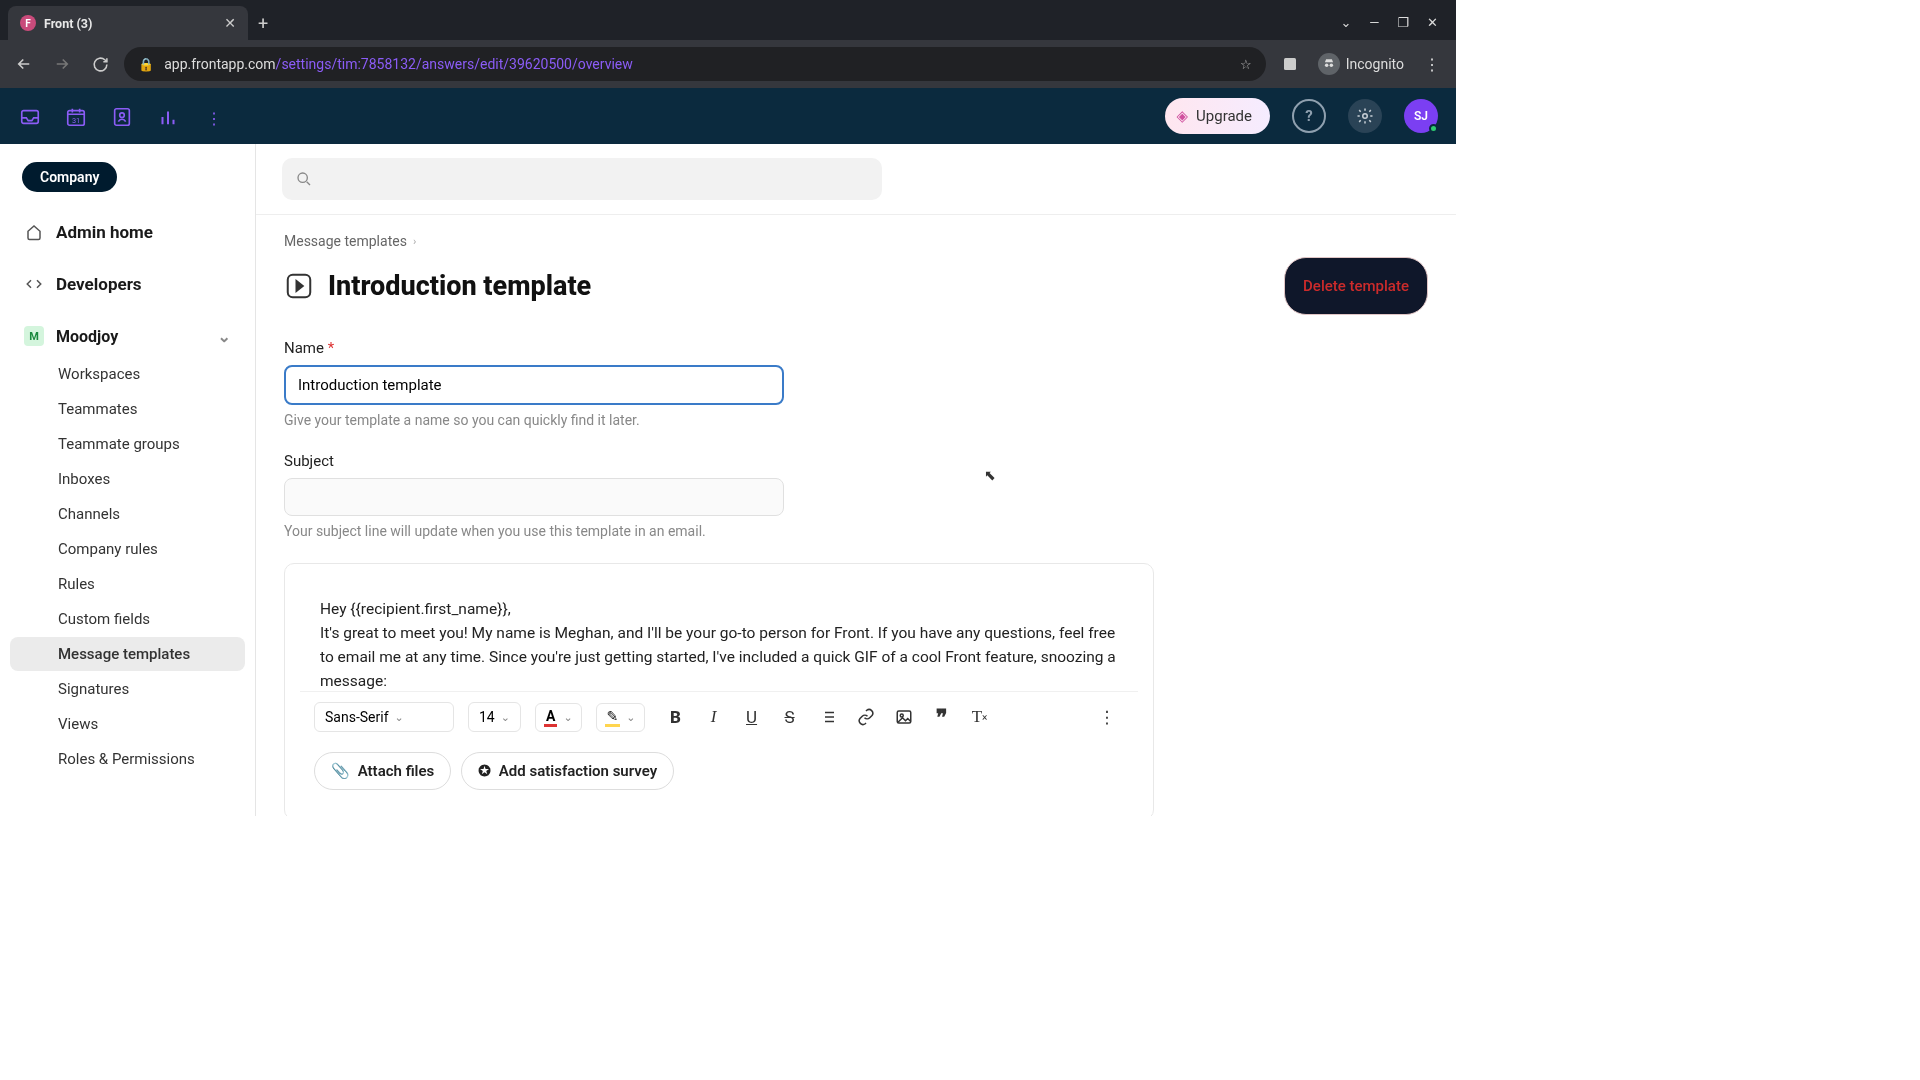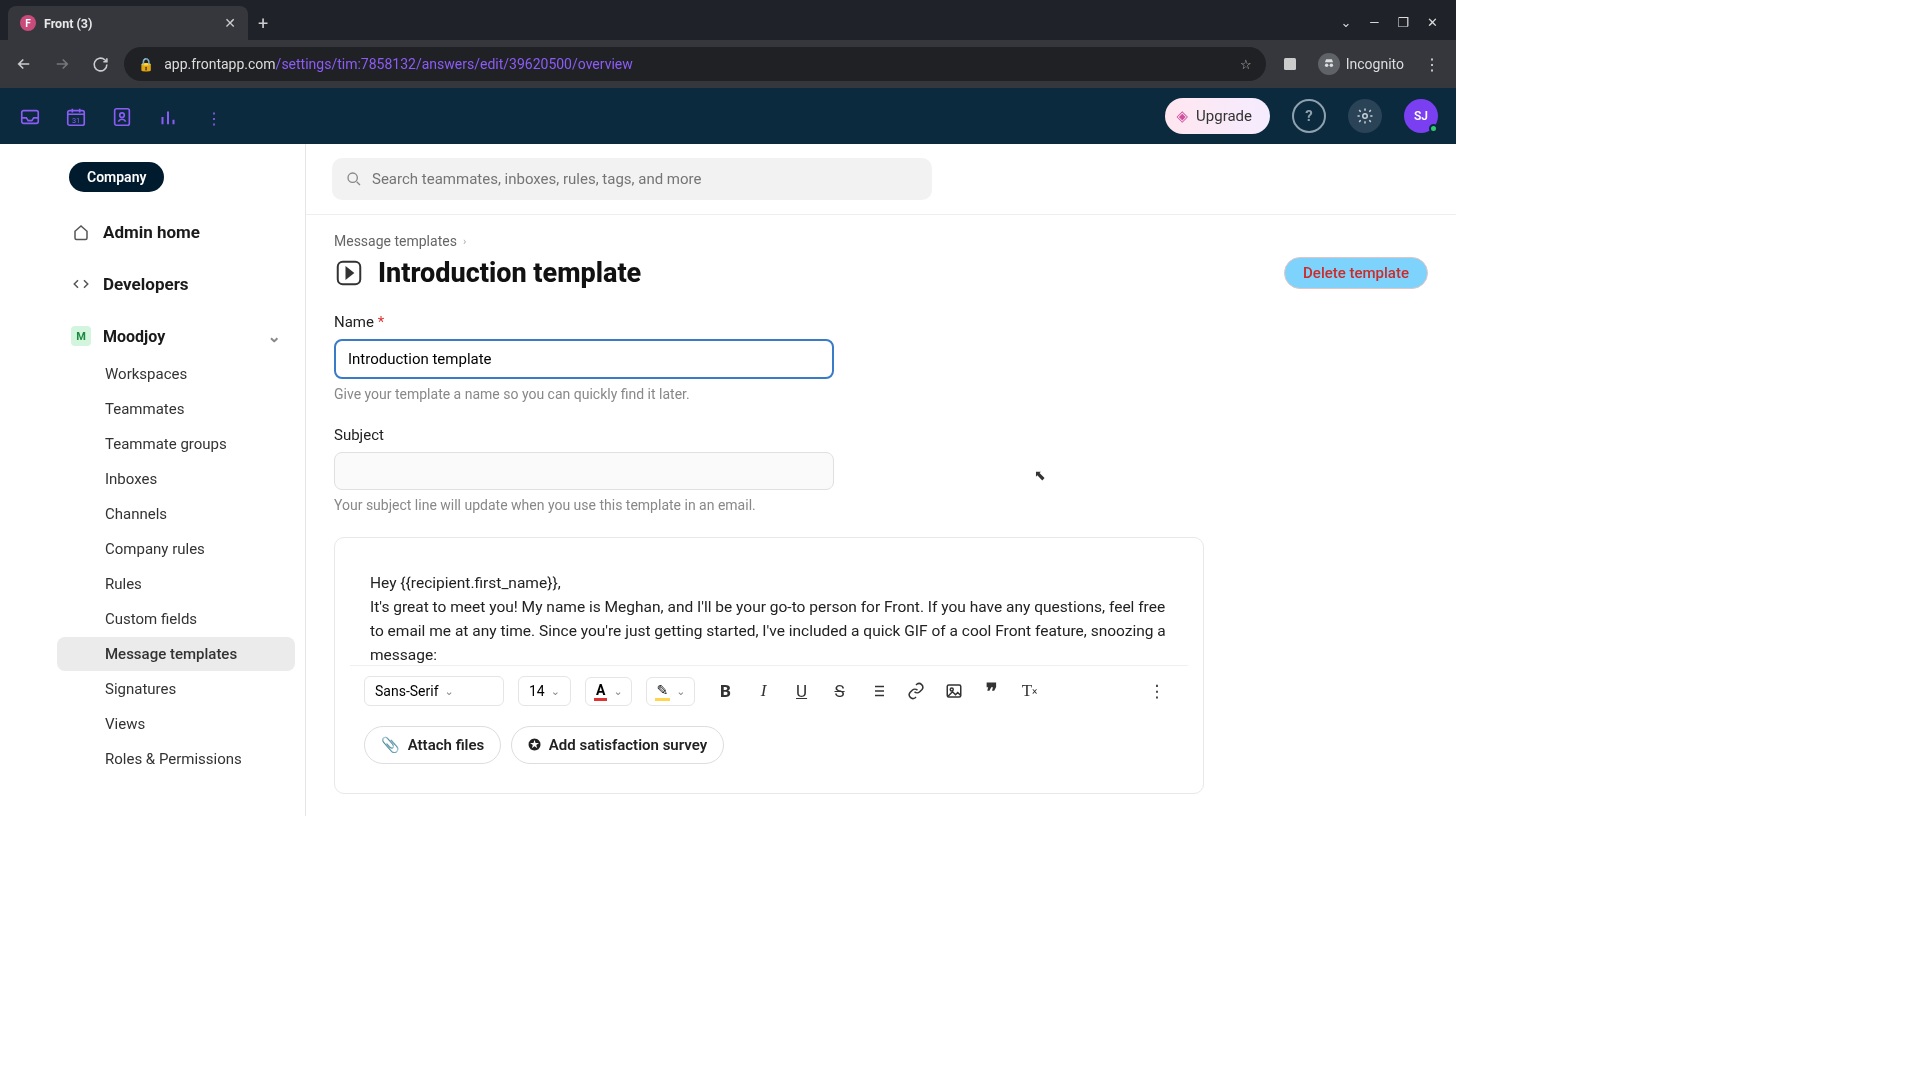--- a/index.html
+++ b/index.html
@@ -34,21 +34,21 @@
 .upgrade-btn { background: linear-gradient(90deg,#ffe6ef,#f5ecff); border-radius: 18px; height: 36px; padding: 0 18px 0 12px; display: flex; align-items: center; gap: 8px; font-size: 15px; color: #333; cursor: pointer; }
 .upgrade-gem { color: #d0509e; }
 .hdr-circle { width: 34px; height: 34px; border-radius: 50%; display: flex; align-items: center; justify-content: center; cursor: pointer; }
 .hdr-circle.help { border: 2px solid #8fa0af; color: #8fa0af; font-size: 15px; font-weight: bold; }
 .hdr-circle.settings { background: #2a4356; color: #c7cfd6; }
 .hdr-circle.avatar { background: #7b3ff2; color: #fff; font-size: 12px; font-weight: 600; position: relative; }
 .avatar-dot { position: absolute; bottom: 0; right: 0; width: 9px; height: 9px; background: #2ecc71; border-radius: 50%; border: 2px solid #0b2a3e; }
 
 
 .main { display: flex; height: calc(816px - 40px - 48px - 56px); }
-.sidebar { width: 306px; border-right: 1px solid #e5e5e5; overflow-y: auto; background: #fff; padding-left: 47px; }
+.sidebar { width: 256px; border-right: 1px solid #e5e5e5; overflow-y: auto; background: #fff; }
 .sidebar::-webkit-scrollbar { width: 9px; }
 .sidebar::-webkit-scrollbar-track { background: #fff; }
 .sidebar::-webkit-scrollbar-thumb { background: #c8c8c8; border-radius: 5px; }
 
 .scope-toggle { display: flex; padding: 18px 22px 14px; gap: 0; }
 .scope-btn { border-radius: 18px; padding: 7px 18px; font-size: 14px; cursor: pointer; }
 .scope-btn.active { background: #001b2e; color: #fff; font-weight: 600; }
 .scope-btn.inactive { background: #f2f2f2; color: #555; margin-left: -4px; padding-left: 22px; z-index: -1; position: relative; }
 
 .side-section { padding: 6px 10px; }
@@ -72,21 +72,21 @@
 .content::-webkit-scrollbar { width: 14px; }
 .content::-webkit-scrollbar-track { background: #fafafa; }
 .content::-webkit-scrollbar-thumb { background: #c8c8c8; border: 3px solid #fafafa; border-radius: 8px; }
 
 .breadcrumb { padding: 18px 0 8px; font-size: 14px; color: #666; display: flex; align-items: center; gap: 6px; }
 .bc-chev { color: #aaa; font-size: 11px; }
 
 .title-row { display: flex; align-items: center; gap: 14px; margin-bottom: 24px; }
 .title-icon { width: 30px; height: 30px; color: #333; }
 .page-title { font-size: 27px; font-weight: 800; color: #111; flex: 1; }
-.delete-btn { border: 1px solid #e0c5c5; background: #7dd3fc; color: #cc2b2b; padding: 6px 18px; border-radius: 22px; font-size: 15px; cursor: pointer; font-weight: 500; }
+.delete-btn { border: 1px solid #e0c5c5; background: #0f172a; color: #cc2b2b; padding: 19px 18px; border-radius: 22px; font-size: 15px; cursor: pointer; font-weight: 500; }
 
 .form-group { margin-bottom: 24px; max-width: 500px; }
 .form-label { font-size: 15px; color: #222; margin-bottom: 8px; display: block; }
 .form-label .req { color: #d33; }
 .form-input { width: 100%; border: 2px solid #3a7bc8; border-radius: 8px; padding: 9px 12px; font-size: 15px; outline: none; }
 .form-input.subject { border: 1px solid #e0e0e0; background: #fafafa; }
 .form-hint { font-size: 14px; color: #888; margin-top: 7px; }
 
 .editor-box { border: 1px solid #e8e8e8; border-radius: 10px; padding: 15px; max-width: 870px; background: #fff; }
 .editor-content { padding: 18px 20px 10px; font-size: 15.5px; line-height: 1.55; color: #222; height: 112px; overflow: hidden; }
@@ -261,21 +261,20 @@
 
   <div class="content-wrap">
     <div class="search-row">
       <div class="search-box">
         <span class="search-icon">
             <svg width="16" height="16" viewBox="0 0 24 24" fill="none" stroke="currentColor" stroke-width="2">
               <circle cx="10" cy="10" r="7"></circle>
               <path d="M21 21l-5-5"></path>
             </svg>
           </span>
-        <input type="text" placeholder="Search teammates, inboxes, rules, tags, and more" style="">
       </div>
     </div>
 
     <div class="content">
       <div class="breadcrumb">
         <span>Message templates</span>
         <span class="bc-chev">›</span>
       </div>
 
       <div class="title-row">

